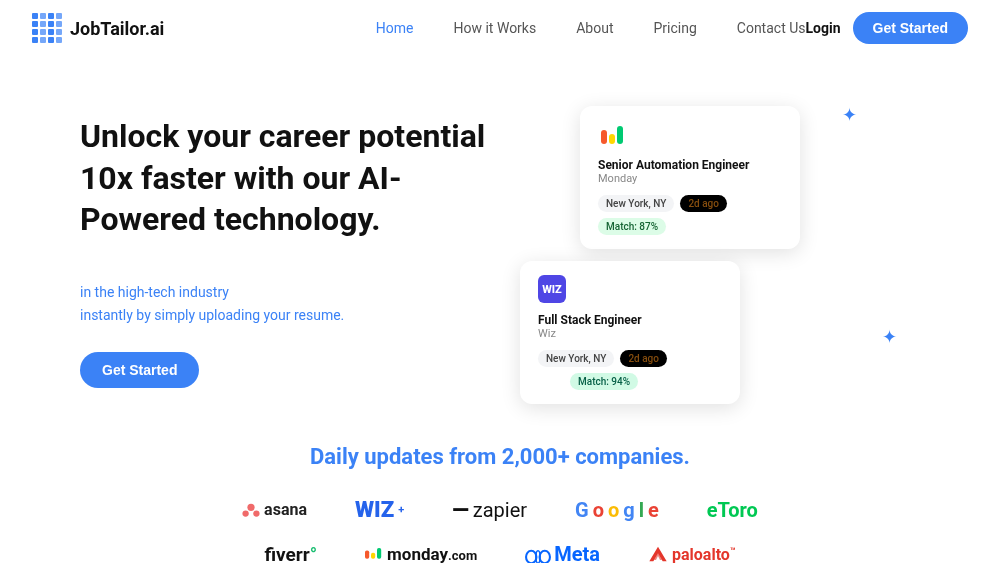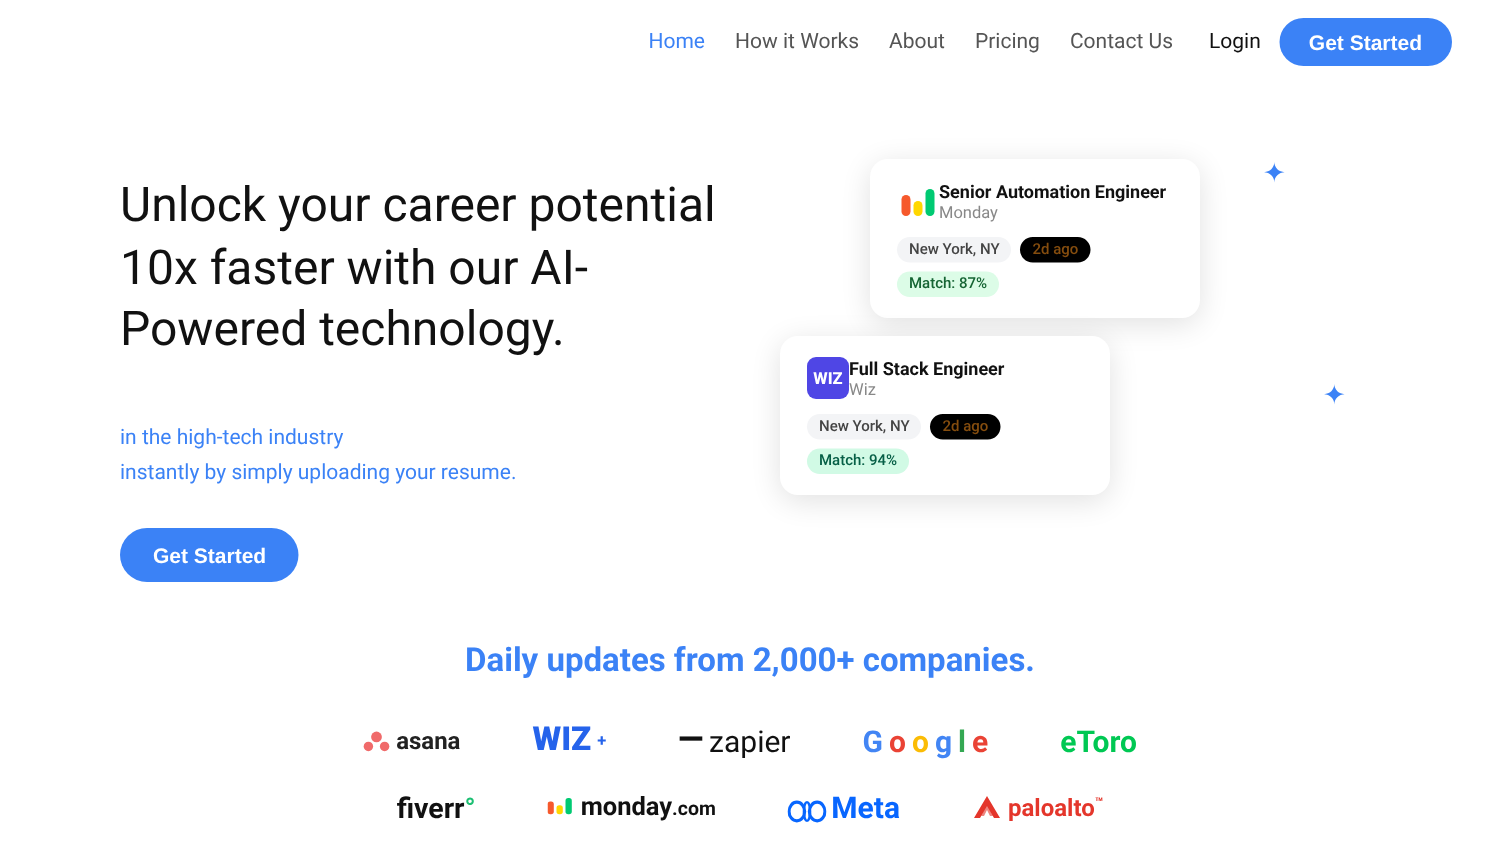--- a/index.html
+++ b/index.html
@@ -37,35 +37,34 @@
       width: 6px;
       height: 6px;
       border-radius: 1px;
       background: #3b82f6;
       opacity: 0.7;
     }
     .logo-dot:nth-child(odd) { opacity: 1; }
     .nav-links {
       display: flex;
       align-items: flex-end;
-      gap: 20px;
+      gap: 40px;
       margin-left: auto;
-      margin-right: 24px;
     }
     .nav-link {
       font-size: 14px;
       color: #555;
       text-decoration: none;
       cursor: pointer;
     }
     .nav-link.active { color: #3b82f6; }
     .nav-login {
       font-size: 14px;
       color: #111;
-      font-weight: 400;
+      font-weight: 700;
       cursor: pointer;
       margin-right: 12px;
     }
     .nav-cta {
       background: #3b82f6;
       color: #fff;
       border: none;
       border-radius: 20px;
       padding: 8px 20px;
       font-size: 14px;
@@ -79,21 +78,21 @@
       align-items: flex-start;
       padding: 40px 80px 20px 80px;
       position: relative;
     }
     .hero-left {
       flex: 1;
       padding-top: 20px;
     }
     .hero-title {
       font-size: 32px;
-      font-weight: 400;
+      font-weight: 700;
       line-height: 1.3;
       color: #111;
       max-width: 420px;
       margin-bottom: 16px;
     }
     .hero-subtitle {
       color: #3b82f6;
       font-size: 14px;
       line-height: 1.7;
       margin-bottom: 24px;
@@ -125,22 +124,24 @@
     }
     .job-card-1 {
       margin-left: 80px;
       margin-bottom: 12px;
     }
     .job-card-2 {
       margin-left: 20px;
     }
     .job-card-header {
       display: flex;
-      align-items: flex-end;
+      align-items: flex-start;
+      gap: 10px;
       margin-bottom: 10px;
+      flex-direction: column;
     }
     .job-logo-monday {
       width: 28px;
       height: 28px;
       border-radius: 6px;
       display: flex;
       align-items: center;
       justify-content: center;
       font-size: 10px;
       font-weight: 900;
@@ -167,21 +168,21 @@
     }
     .tag {
       font-size: 10px;
       border-radius: 12px;
       padding: 3px 8px;
       font-weight: 500;
     }
     .tag-location { background: #f3f4f6; color: #444; }
     .tag-time { background: #000000; color: #854d0e; }
     .tag-match-good { background: #dcfce7; color: #166534; }
-    .tag-match-great { background: #d1fae5; color: #065f46; }
+    .tag-match-great { background: #d1fae5; color: #065f46; margin-left: 32px; }
 
     .wiz-logo {
       width: 28px;
       height: 28px;
       border-radius: 6px;
       background: #4f46e5;
       display: flex;
       align-items: center;
       justify-content: center;
       color: #fff;
@@ -237,20 +238,41 @@
     .g-r { color: #ea4335; }
     .g-b { color: #4285f4; }
     .g-y { color: #fbbc05; }
     .g-g { color: #34a853; }
     .logo-meta { color: #0866ff; font-size: 20px; display: flex; align-items: flex-end; gap: 3px; }
   </style>
 </head>
 <body>
 
 <nav>
+  <a class="nav-logo">
+    <div class="logo-grid">
+      <div class="logo-dot"></div>
+        <div class="logo-dot"></div>
+        <div class="logo-dot"></div>
+        <div class="logo-dot"></div>
+      <div class="logo-dot"></div>
+        <div class="logo-dot"></div>
+        <div class="logo-dot"></div>
+        <div class="logo-dot"></div>
+      <div class="logo-dot"></div>
+        <div class="logo-dot"></div>
+        <div class="logo-dot"></div>
+        <div class="logo-dot"></div>
+      <div class="logo-dot"></div>
+        <div class="logo-dot"></div>
+        <div class="logo-dot"></div>
+        <div class="logo-dot"></div>
+    </div>
+    <span>JobTailor.ai</span>
+  </a>
   <div class="nav-links">
     <a class="nav-link active">Home</a>
     <a class="nav-link">How it Works</a>
     <a class="nav-link">About</a>
     <a class="nav-link">Pricing</a>
     <a class="nav-link">Contact Us</a>
   </div>
   <span class="nav-login">Login</span>
   <button class="nav-cta">Get Started</button>
 </nav>

